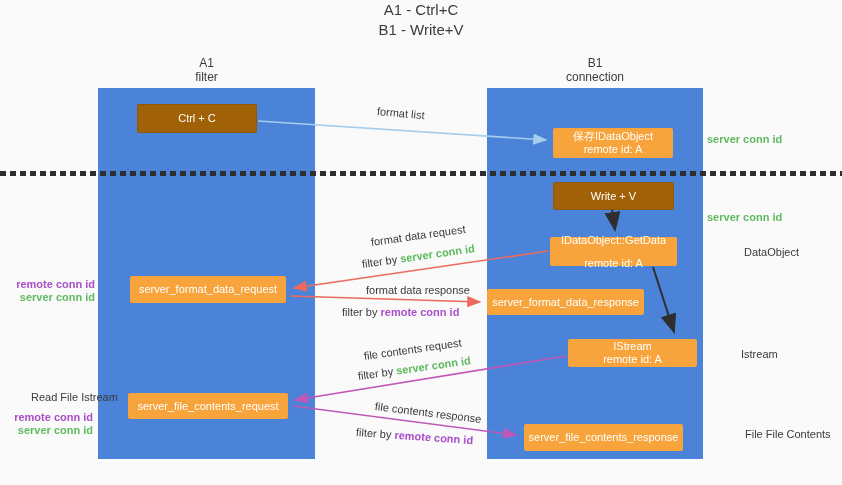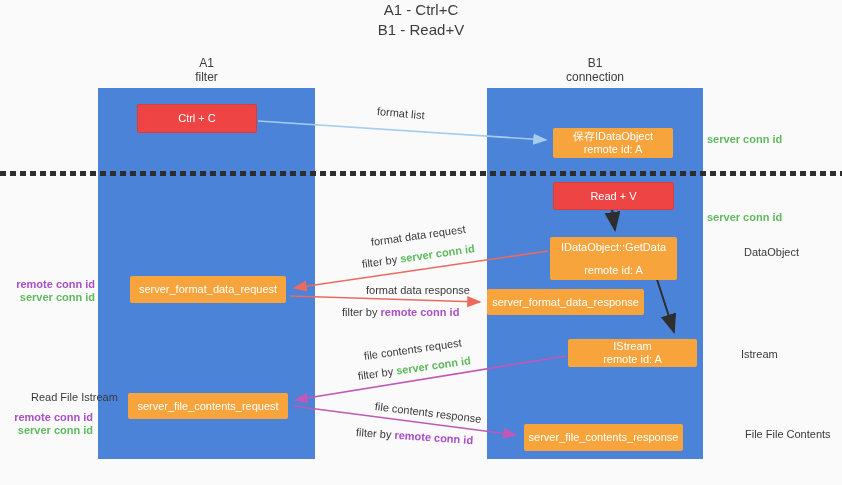--- a/index.html
+++ b/index.html
@@ -9,37 +9,37 @@
     overflow:hidden;margin:0 auto;padding-left:36px;
   }
   .abs{position:absolute;}
   .title{left:0;top:8;width:842px;text-align:center;font-size:15px;line-height:20px;color:#3c3c3c;}
   .col{background:#4a83d7;top:88px;height:371px;}
   .col-head{top:56px;text-align:center;font-size:12px;line-height:14px;color:#3c3c3c;}
   .dotline{left:0;top:171px;width:842px;height:5px;
     background:repeating-linear-gradient(to right,#2e2e2e 0 6px,transparent 6px 10px);}
   .node{display:flex;flex-direction:column;align-items:center;justify-content:center;
     text-align:center;color:#fff;font-size:11px;line-height:13px;border-radius:2px;}
-  .green-box{background:#ef4444;border:1px solid rgba(0,0,0,0.10);align-items:center;}
+  .green-box{background:#a16207;border:1px solid rgba(0,0,0,0.10);align-items:center;}
   .orange-box{background:#f7a43c;}
   .side-label{font-size:11px;line-height:13px;white-space:nowrap;}
   .green-t{color:#5fba5f;font-weight:bold;}
   .purple-t{color:#a94fc8;font-weight:bold;}
   .black-t{color:#3a3a3a;margin-left:31px;}
   .arrow-label{font-size:11px;line-height:13px;white-space:nowrap;color:#3a3a3a;transform-origin:left center;}
   .svg-layer{left:0;top:0;pointer-events:none;}
 </style>
 </head>
 <body>
 
 <div class="canvas">
 
   <div class="abs title">
     <div>A1 - Ctrl+C</div>
-    <div>B1 - Read+V</div>
+    <div>B1 - Write+V</div>
   </div>
 
   <div class="abs col-head" style="left:98px;width:217px;">
     <div>A1</div>
     <div>filter</div>
   </div>
   <div class="abs col-head" style="left:487px;width:216px;">
     <div>B1</div>
     <div>connection</div>
   </div>
@@ -70,28 +70,28 @@
     <line x1="548" y1="251" x2="294" y2="288" stroke="#ed6a5f" stroke-width="1.6" marker-end="url(#mh-salmon)"></line>
     <line x1="290" y1="296" x2="480" y2="302" stroke="#ed6a5f" stroke-width="1.6" marker-end="url(#mh-salmon)"></line>
     <line x1="566" y1="356" x2="295" y2="400" stroke="#c058b8" stroke-width="1.6" marker-end="url(#mh-magenta)"></line>
     <line x1="293" y1="406" x2="516" y2="435" stroke="#c058b8" stroke-width="1.6" marker-end="url(#mh-magenta)"></line>
   </svg>
 
   <div class="abs node green-box" style="left:137px;top:104px;width:118px;height:27px;">
     <div>Ctrl + C</div>
   </div>
   <div class="abs node green-box" style="left:553px;top:182px;width:119px;height:26px;">
-    <div>Read + V</div>
+    <div>Write + V</div>
   </div>
 
   <div class="abs node orange-box" style="left:553px;top:128px;width:120px;height:30px;align-items:center;">
     <div>保存IDataObject</div>
     <div>remote id: A</div>
   </div>
-  <div class="abs node orange-box" style="left:550px;top:237px;width:127px;height:43px;gap:10px;">
+  <div class="abs node orange-box" style="left:550px;top:237px;width:127px;height:29px;gap:10px;">
     <div>IDataObject::GetData</div>
     <div>remote id: A</div>
   </div>
   <div class="abs node orange-box" style="left:568px;top:339px;width:129px;height:28px;">
     <div>IStream</div>
     <div>remote id: A</div>
   </div>
   <div class="abs node orange-box" style="left:130px;top:276px;width:156px;height:27px;">
     <div>server_format_data_request</div>
   </div>

